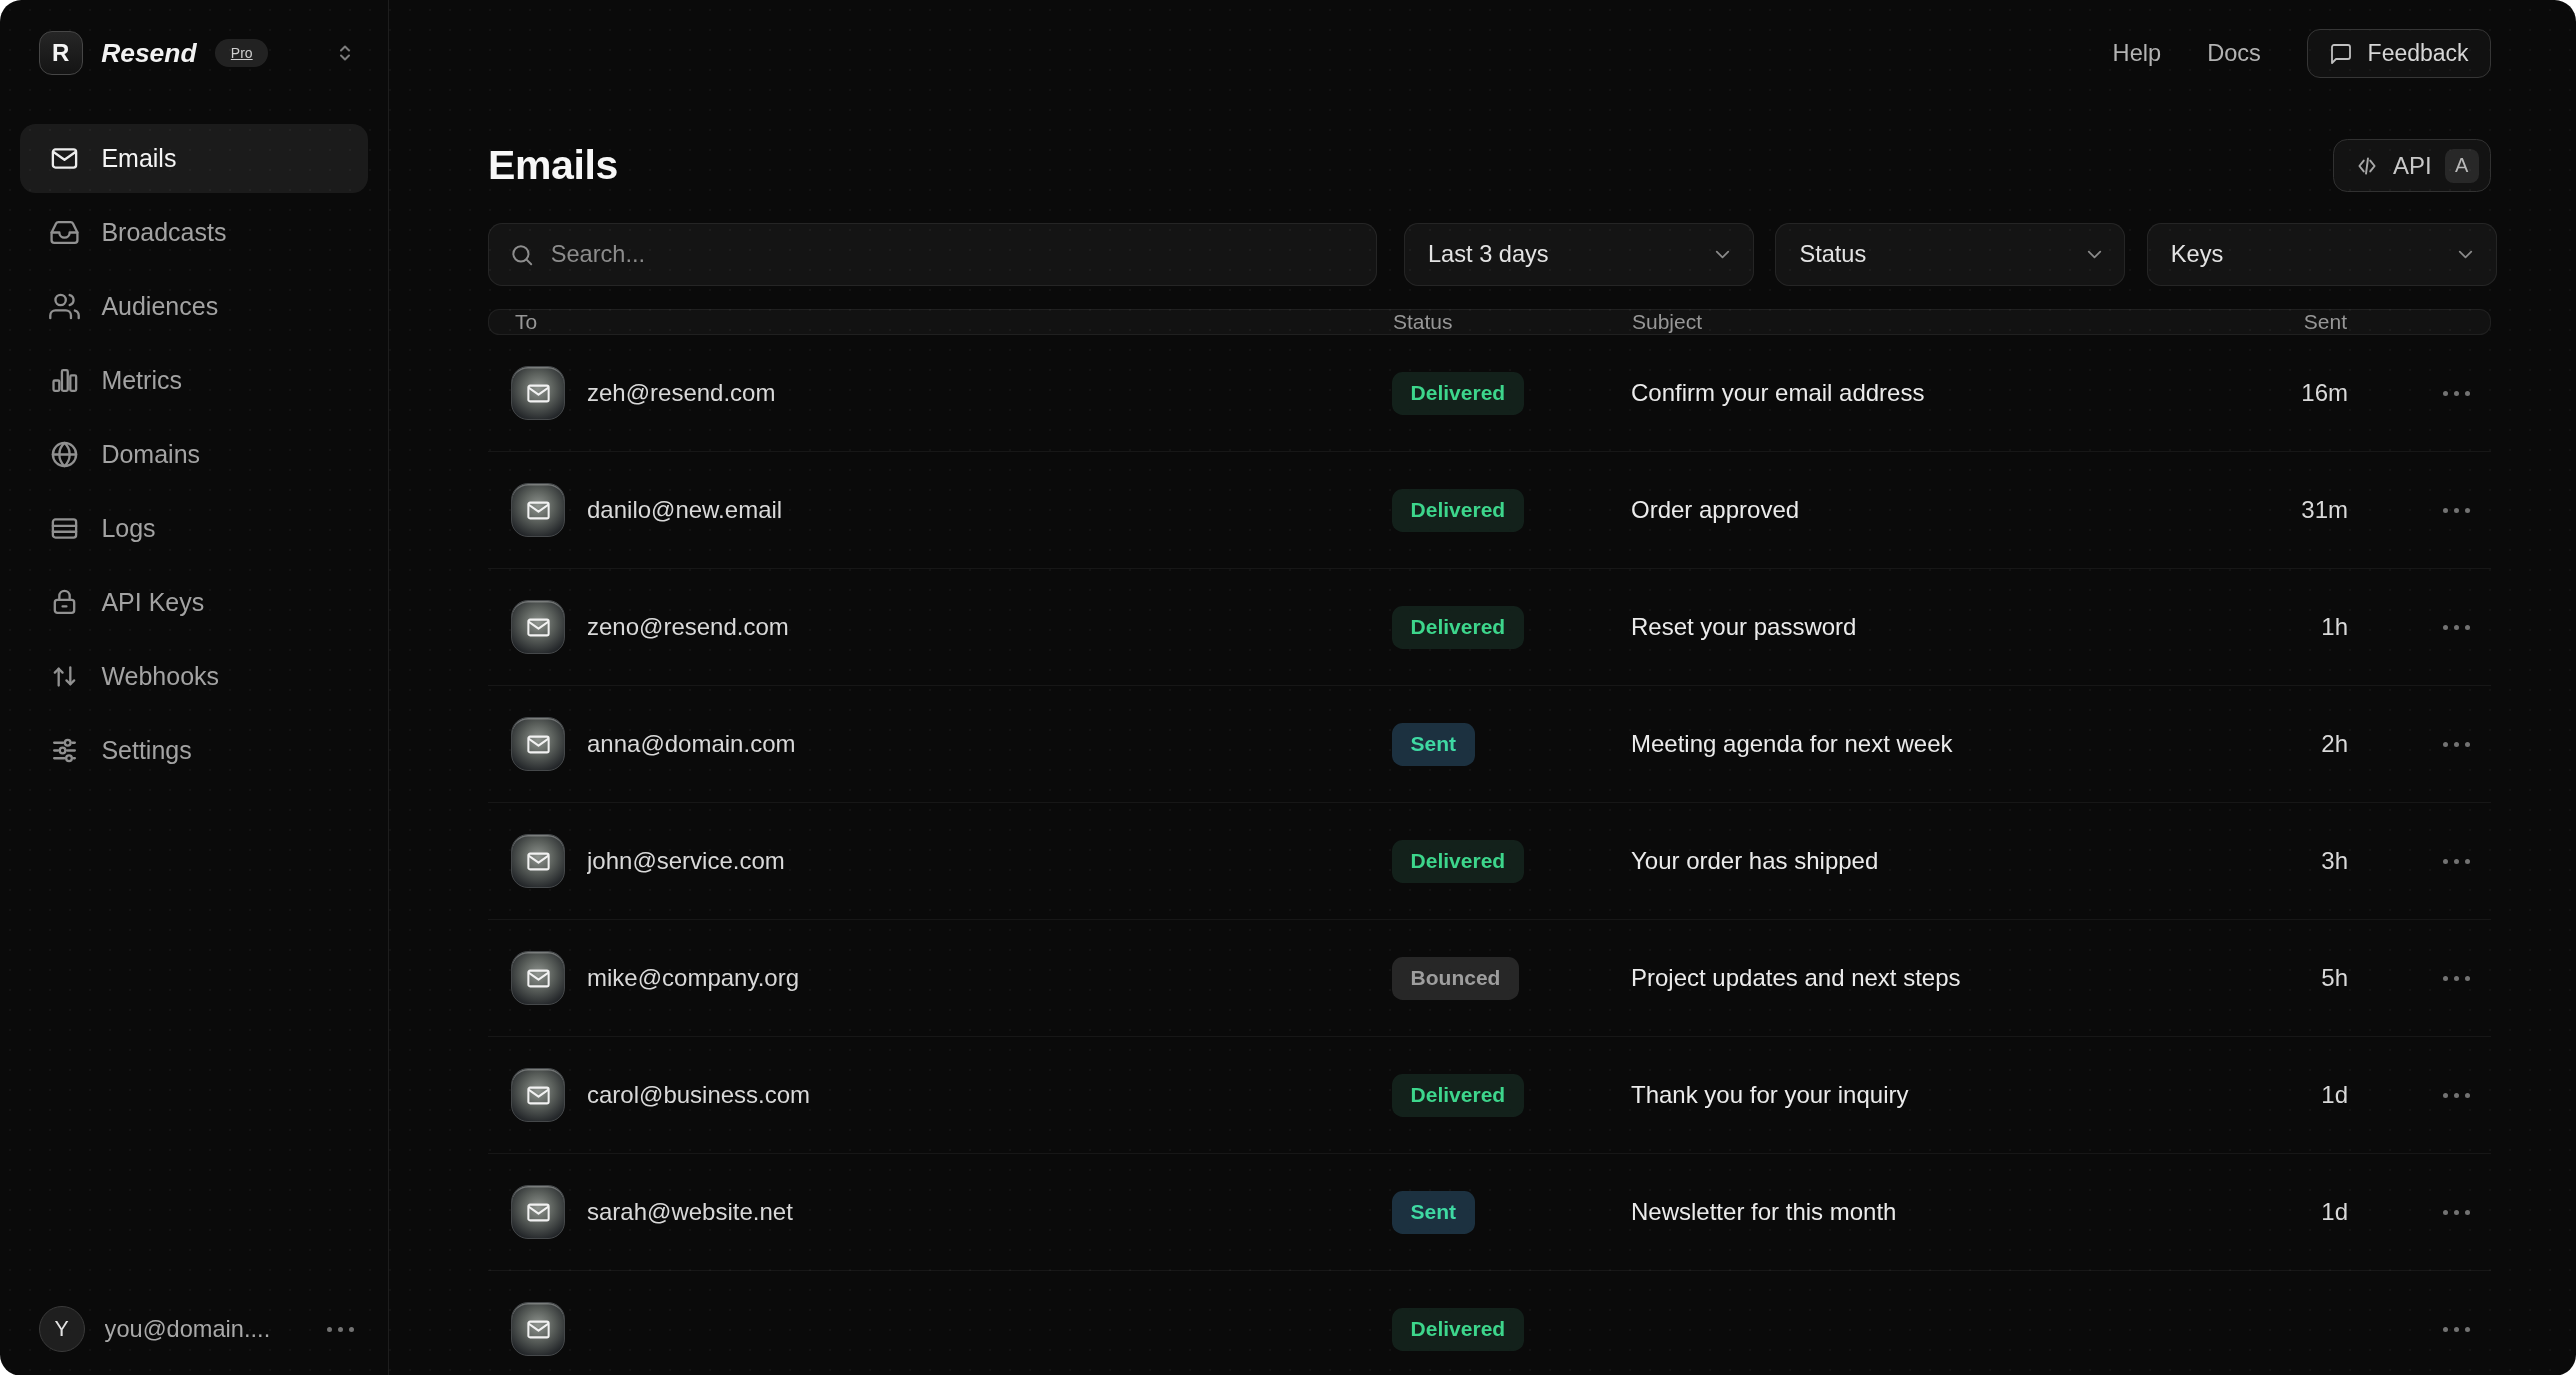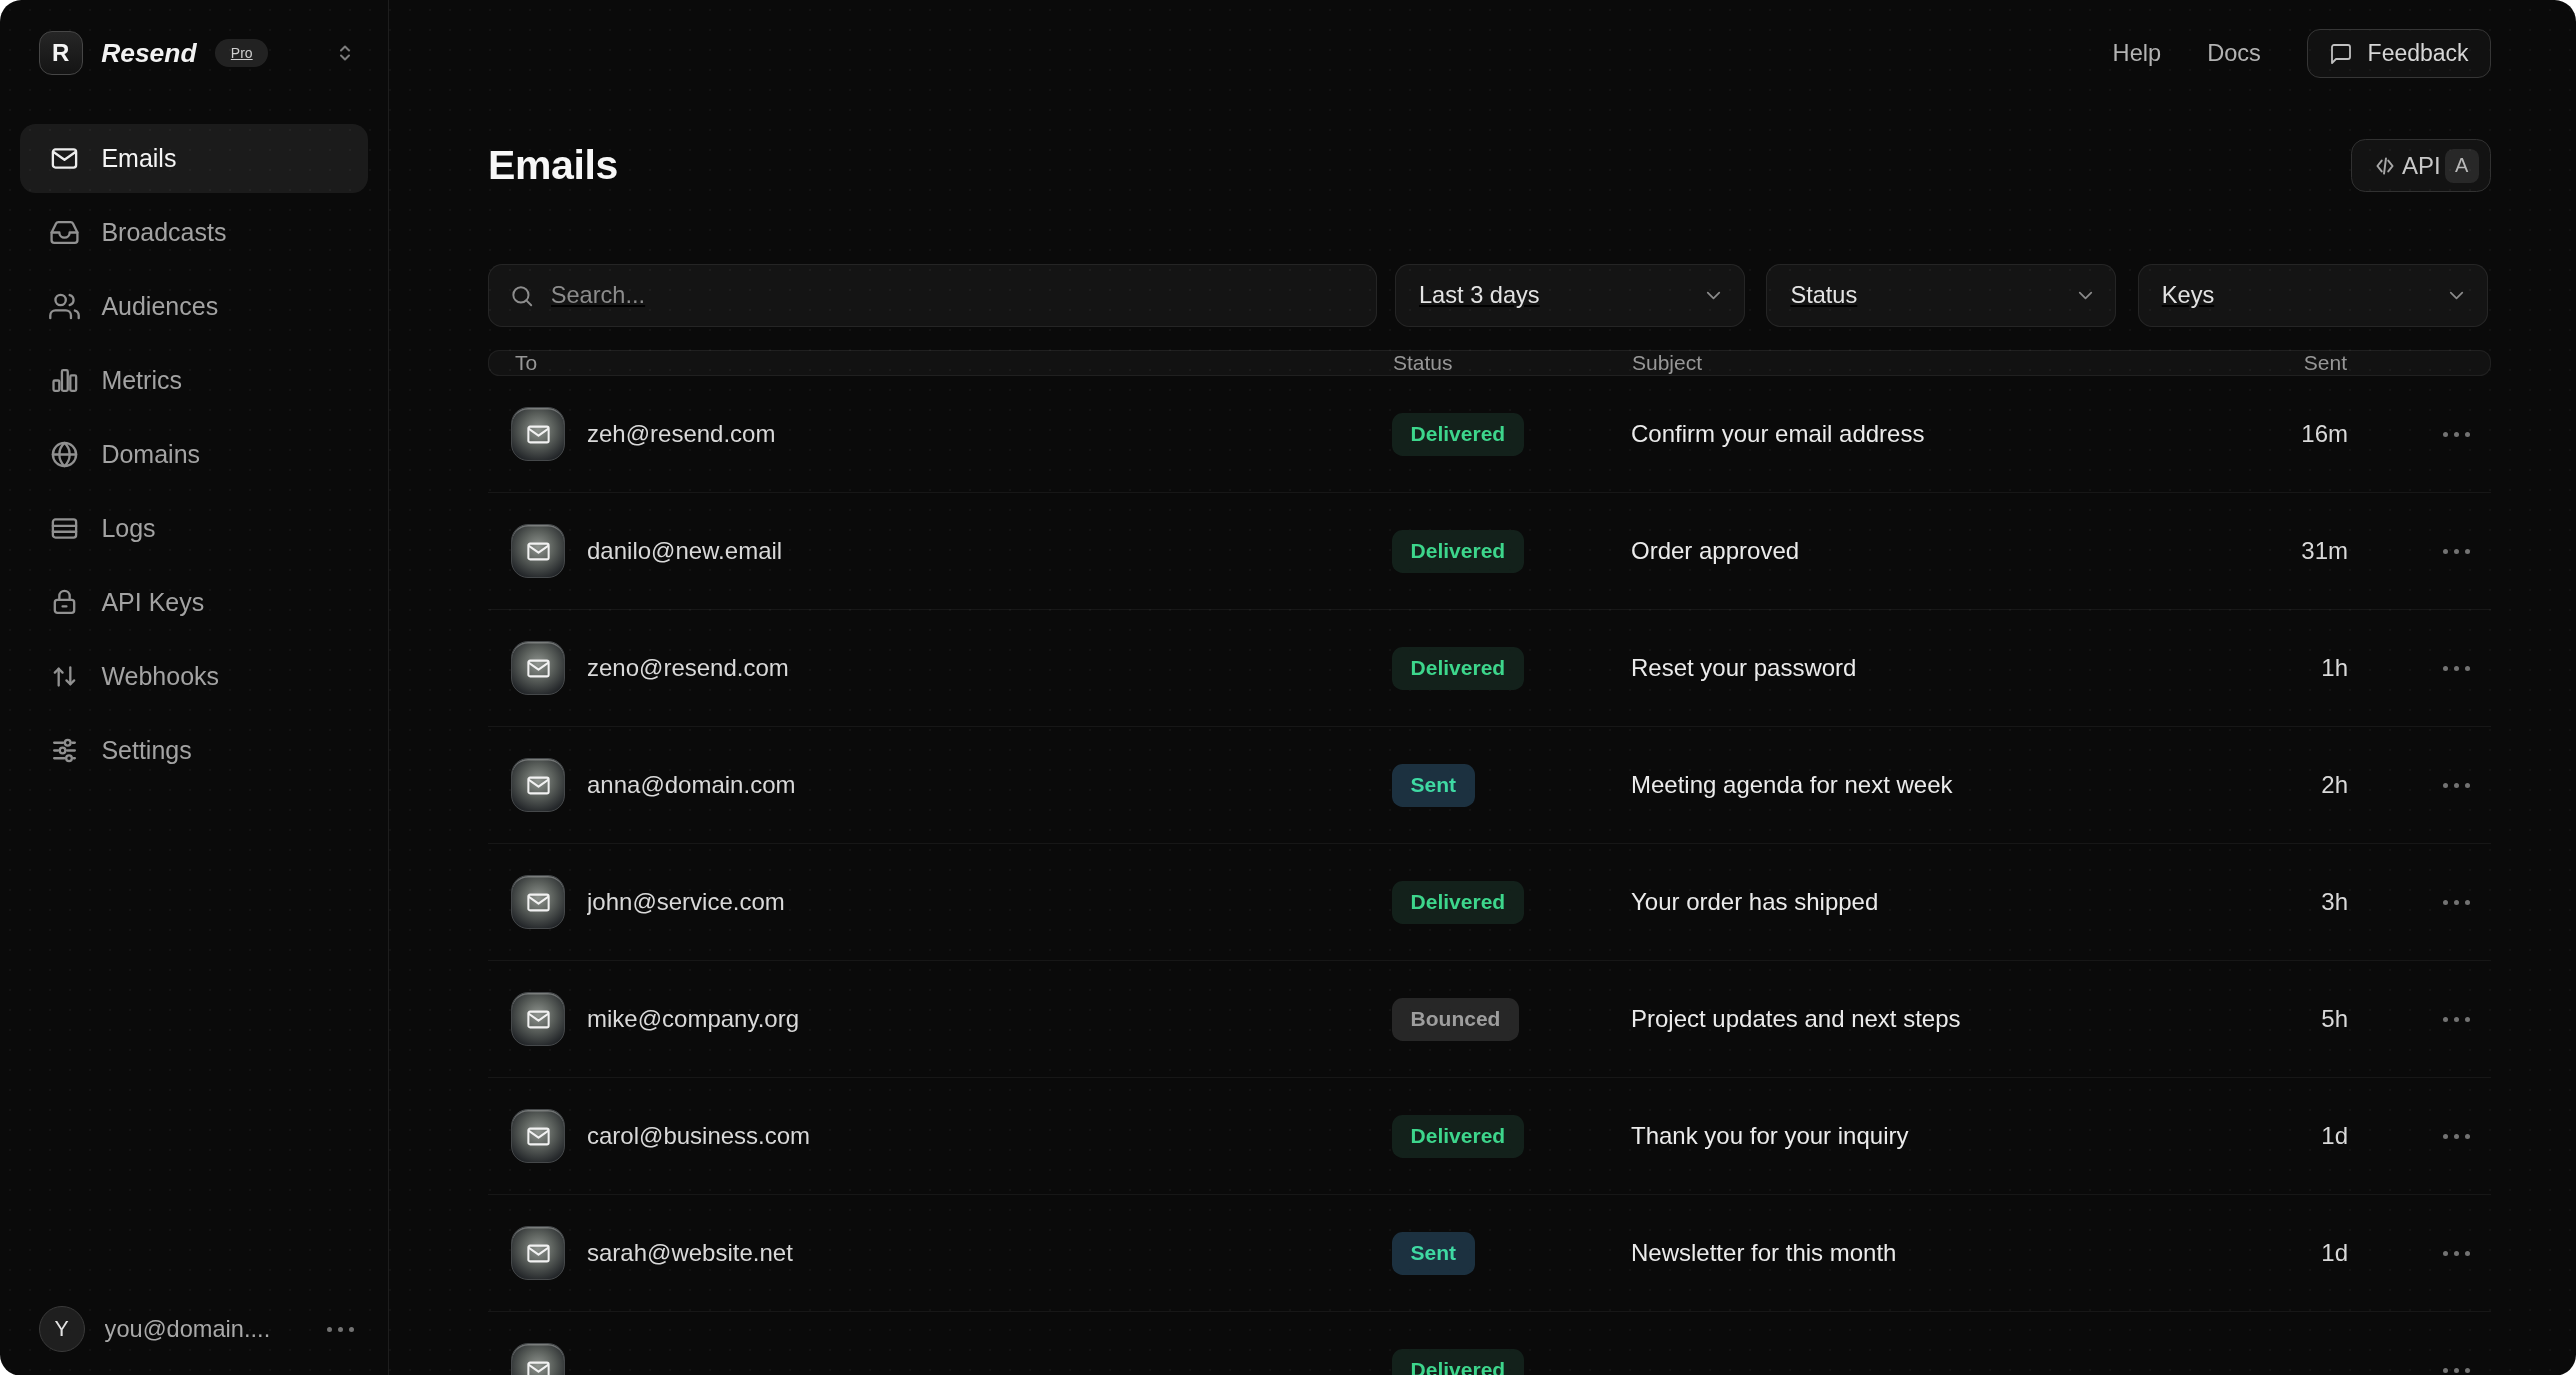--- a/index.html
+++ b/index.html
@@ -44,26 +44,26 @@
   
   .main { flex:1; display:flex; flex-direction:column; padding:0 85px 0 99px; min-width:0; }
 
   .topbar { margin-top:29px; height:49px; display:flex; justify-content:flex-end; align-items:center; gap:46px; }
   .top-link { color:#b3b3b3; font-size:23.6px; cursor:pointer; }
   .feedback-btn { display:flex; align-items:center; gap:14.3px; height:49px; padding:0 21.4px; border-radius:13px; border:0.7px solid #363636; background:rgba(255,255,255,0.03); color:#d6d6d6; font-size:23px; cursor:pointer; }
   .feedback-btn svg { width:24px; height:24px; color:#c0c0c0; }
 
   .page-head { margin-top:61px; display:flex; justify-content:space-between; align-items:center; }
   .page-title { color:#f7f7f7; font-size:41px; font-weight:700; letter-spacing:-0.4px; }
-  .api-btn { display:flex; align-items:center; gap:4px; height:53px; padding:0 11.4px 0 20px; border-radius:14.3px; border:0.7px solid #313131; background:rgba(255,255,255,0.04); cursor:pointer; }
+  .api-btn { display:flex; align-items:center; gap:13px; height:53px; padding:0 11.4px 0 20px; border-radius:14.3px; border:0.7px solid #313131; background:rgba(255,255,255,0.04); cursor:pointer; }
   .api-btn svg { width:26px; height:26px; color:#a8a8a8; }
   .api-label { color:#c9c9c9; font-size:24px; }
   .api-kbd { width:34px; height:34px; border-radius:8.6px; background:rgba(255,255,255,0.09); color:#b8b8b8; font-size:20px; display:flex; align-items:center; justify-content:center; }
 
-  .filters { margin-top:72px; display:flex; gap:18px;text-decoration:underline; }
+  .filters { margin-top:31px; display:flex; gap:27px; }
   .search-box { flex:0 0 889px; height:63px; border-radius:14.3px; background:rgba(255,255,255,0.045); border:0.7px solid rgba(255,255,255,0.075); display:flex; align-items:center; padding:0 20px; gap:15.7px; }
   .search-box svg { width:26px; height:26px; color:#8d8d8d; flex:0 0 26px; }
   .search-input { flex:1; background:transparent; border:none; outline:none; color:#e5e5e5; font-size:23.6px; font-family:inherit; }
   .search-input::placeholder { color:#8c8c8c; }
   .dd { width:350px; height:63px; border-radius:14.3px; background:rgba(255,255,255,0.045); border:0.7px solid rgba(255,255,255,0.075); display:flex; align-items:center; padding:0 18.6px 0 23px; cursor:pointer; }
   .dd-label { color:#e3e3e3; font-size:23.6px; }
   .dd svg { margin-left:auto; width:23px; height:23px; color:#8a8a8a; }
 
   .grid { display:grid; grid-template-columns:881px 239px 1fr 114px 143px; padding-left:23px; align-items:center; }
   .thead { margin-top:23px; height:54px; border-radius:11.4px; background:rgba(255,255,255,0.035); border:0.7px solid rgba(255,255,255,0.06); color:#979797; font-size:21px; }

